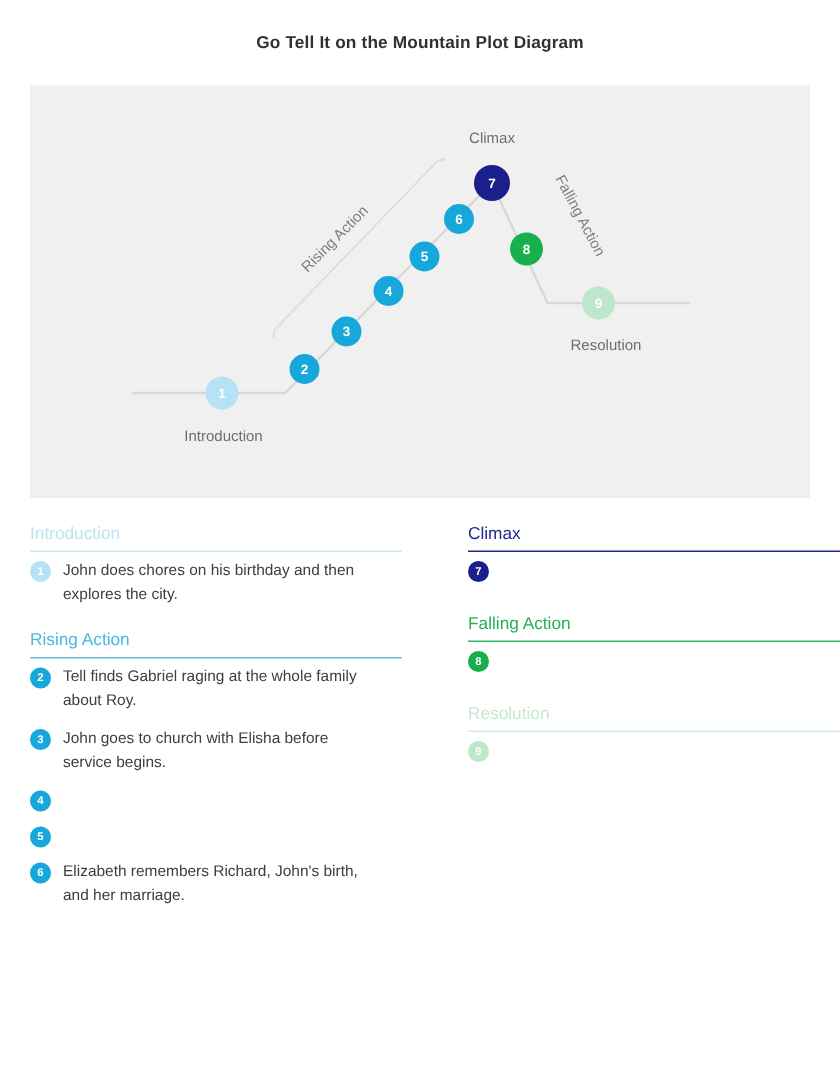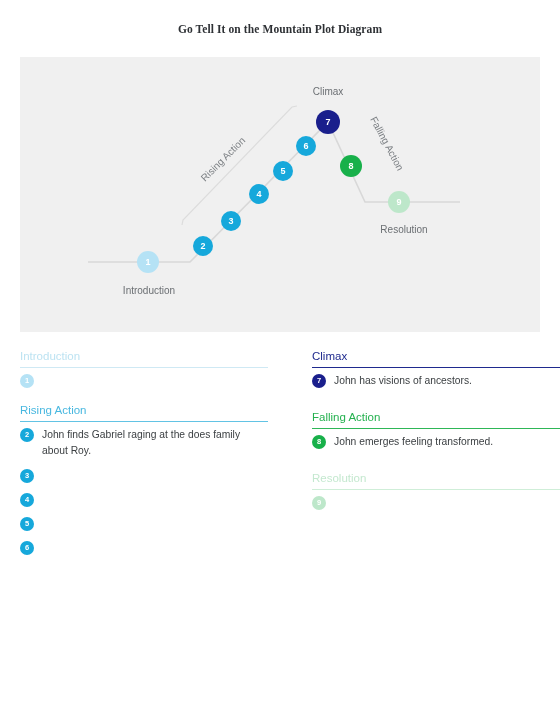--- a/index.html
+++ b/index.html
@@ -18,21 +18,20 @@
 
   
   .page-title {
     text-align: center;
     font-size: 11.5px;
     font-weight: bold;
     color: #2e3135;
     letter-spacing: 0.1px;
     padding-top: 23px;
     margin: 0;
-    font-family: Liberation Serif, serif;
   }
 
   
   .diagram-panel {
     position: absolute;
     left: 20px;
     top: 57px;
     width: 520px;
     height: 275px;
     background: #f0f0f0;
@@ -193,66 +192,67 @@
 
 <div class="lists">
 
   <div class="col col-left">
 
     <div class="section">
       <h2 class="section-heading" style="color:#bde3f2;border-bottom-color:#cfe9f4;">Introduction</h2>
       <ul class="section-items">
         <li class="item">
           <span class="item-badge" style="background:#b5e2f5;">1</span>
+          <span class="item-text">John does chores on his birthday and then explores the city.</span>
         </li>
       </ul>
     </div>
 
     <div class="section">
       <h2 class="section-heading" style="color:#49b8e0;border-bottom-color:#62c3e4;">Rising Action</h2>
       <ul class="section-items">
         <li class="item">
           <span class="item-badge" style="background:#16a8db;">2</span>
-          <span class="item-text">John finds Gabriel raging at the does family about Roy.</span>
+          <span class="item-text">Tell finds Gabriel raging at the whole family about Roy.</span>
         </li>
         <li class="item">
           <span class="item-badge" style="background:#16a8db;">3</span>
+          <span class="item-text">John goes to church with Elisha before service begins.</span>
         </li>
         <li class="item">
           <span class="item-badge" style="background:#16a8db;">4</span>
         </li>
         <li class="item">
           <span class="item-badge" style="background:#16a8db;">5</span>
         </li>
         <li class="item">
           <span class="item-badge" style="background:#16a8db;">6</span>
+          <span class="item-text">Elizabeth remembers Richard, John's birth, and her marriage.</span>
         </li>
       </ul>
     </div>
 
   </div>
 
   <div class="col col-right">
 
     <div class="section">
       <h2 class="section-heading" style="color:#1f2a8e;border-bottom-color:#1f2a8e;">Climax</h2>
       <ul class="section-items">
         <li class="item">
           <span class="item-badge" style="background:#1a1f8c;">7</span>
-          <span class="item-text">John has visions of ancestors.</span>
         </li>
       </ul>
     </div>
 
     <div class="section" style="margin-top:22px;">
       <h2 class="section-heading" style="color:#24b14f;border-bottom-color:#2eb757;">Falling Action</h2>
       <ul class="section-items">
         <li class="item">
           <span class="item-badge" style="background:#18b04a;">8</span>
-          <span class="item-text">John emerges feeling transformed.</span>
         </li>
       </ul>
     </div>
 
     <div class="section" style="margin-top:22px;">
       <h2 class="section-heading" style="color:#c4e8cf;border-bottom-color:#cfeed8;">Resolution</h2>
       <ul class="section-items">
         <li class="item">
           <span class="item-badge" style="background:#bde7ca;">9</span>
         </li>

